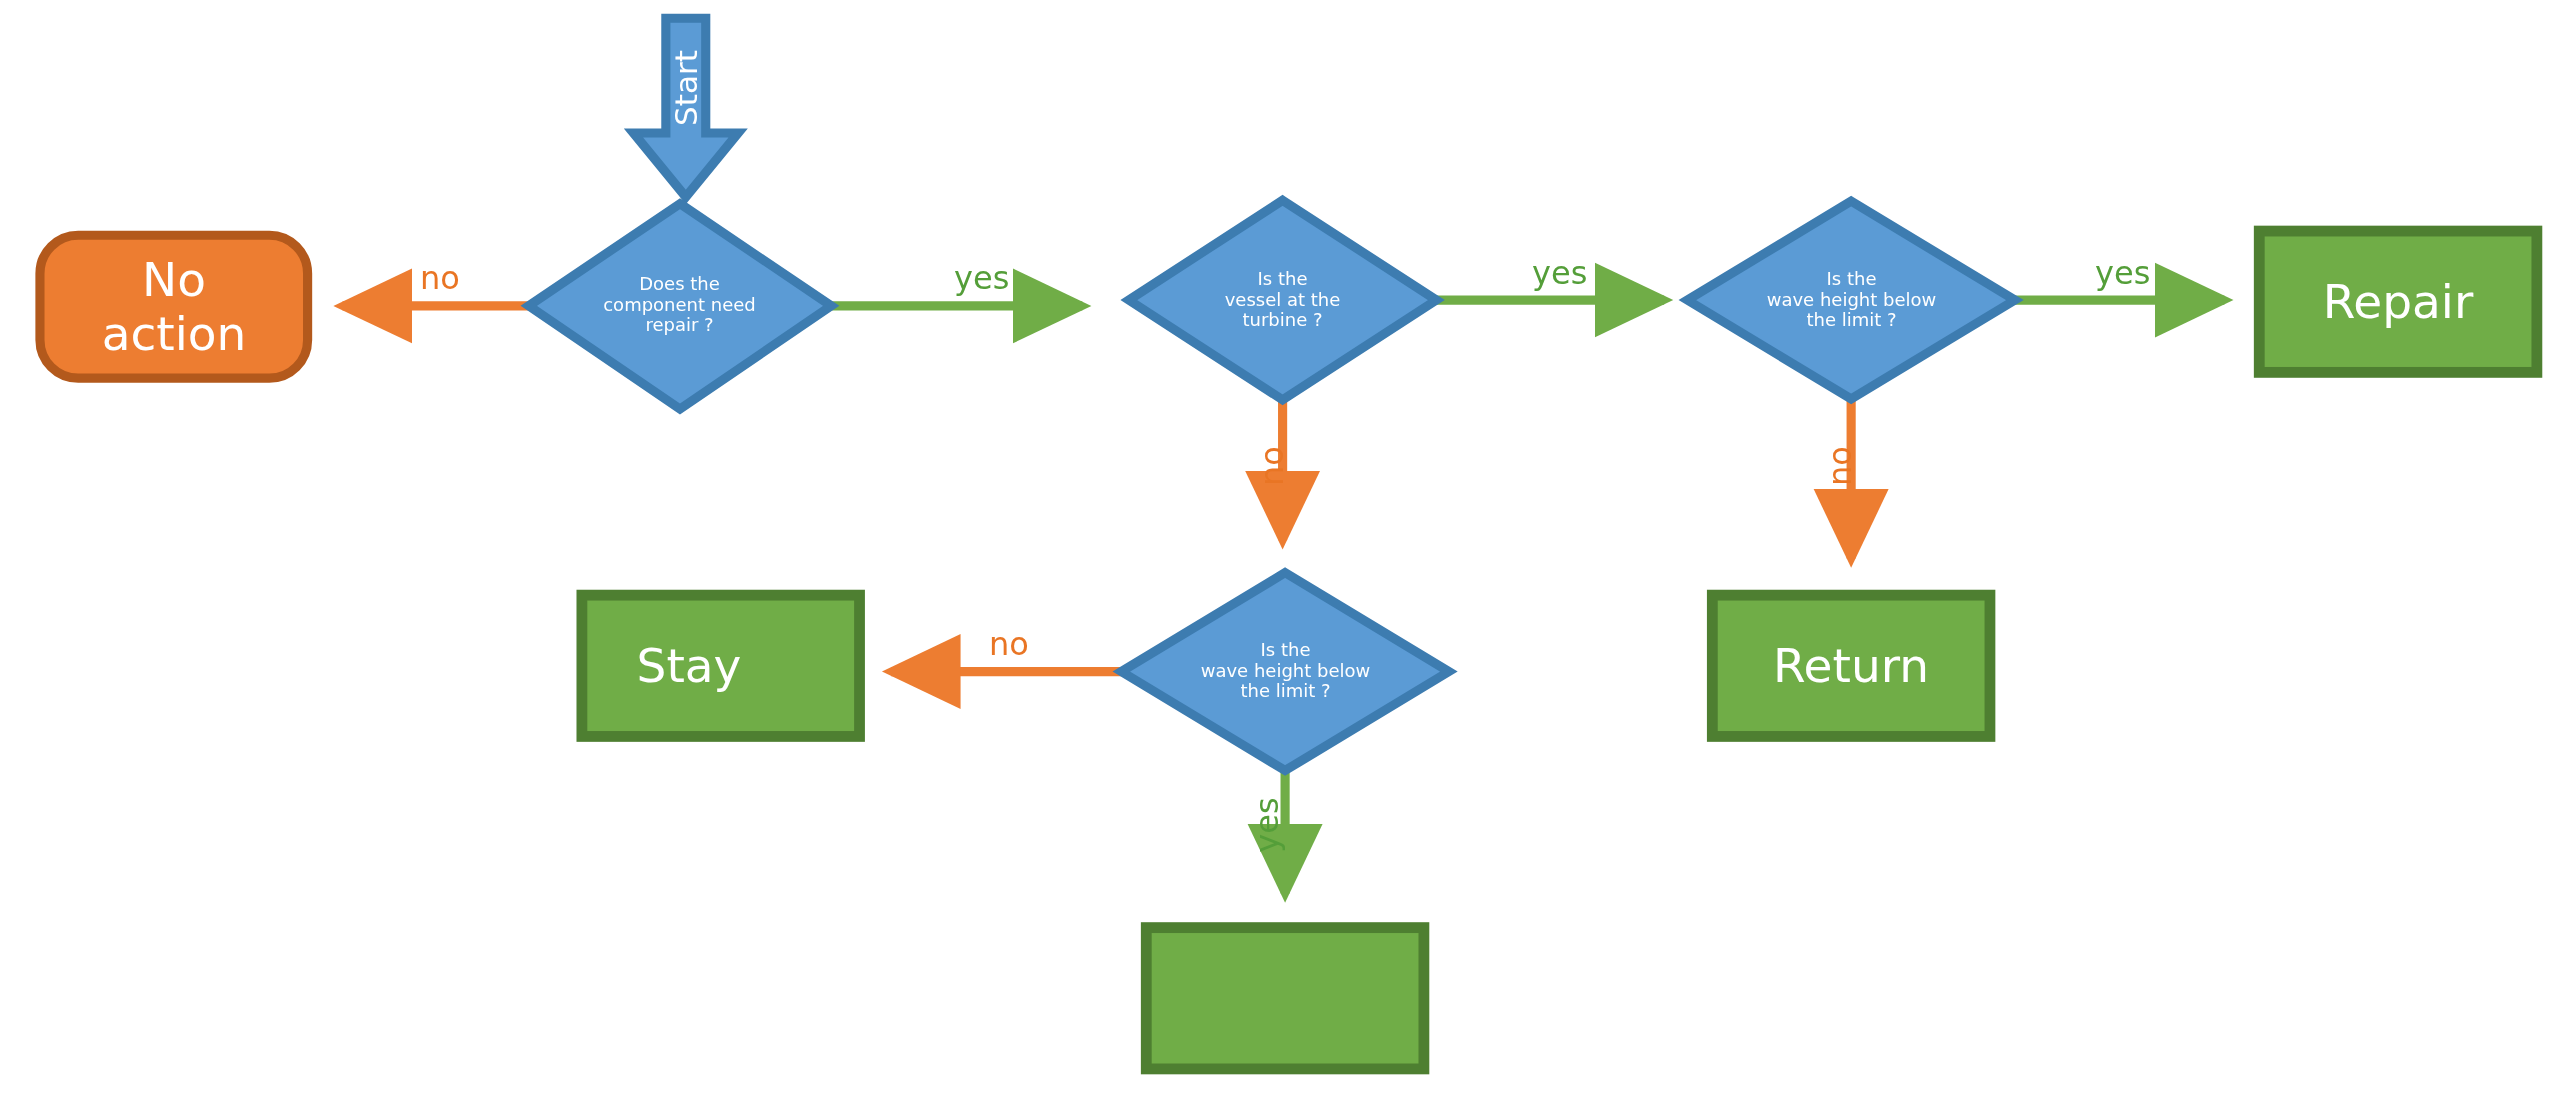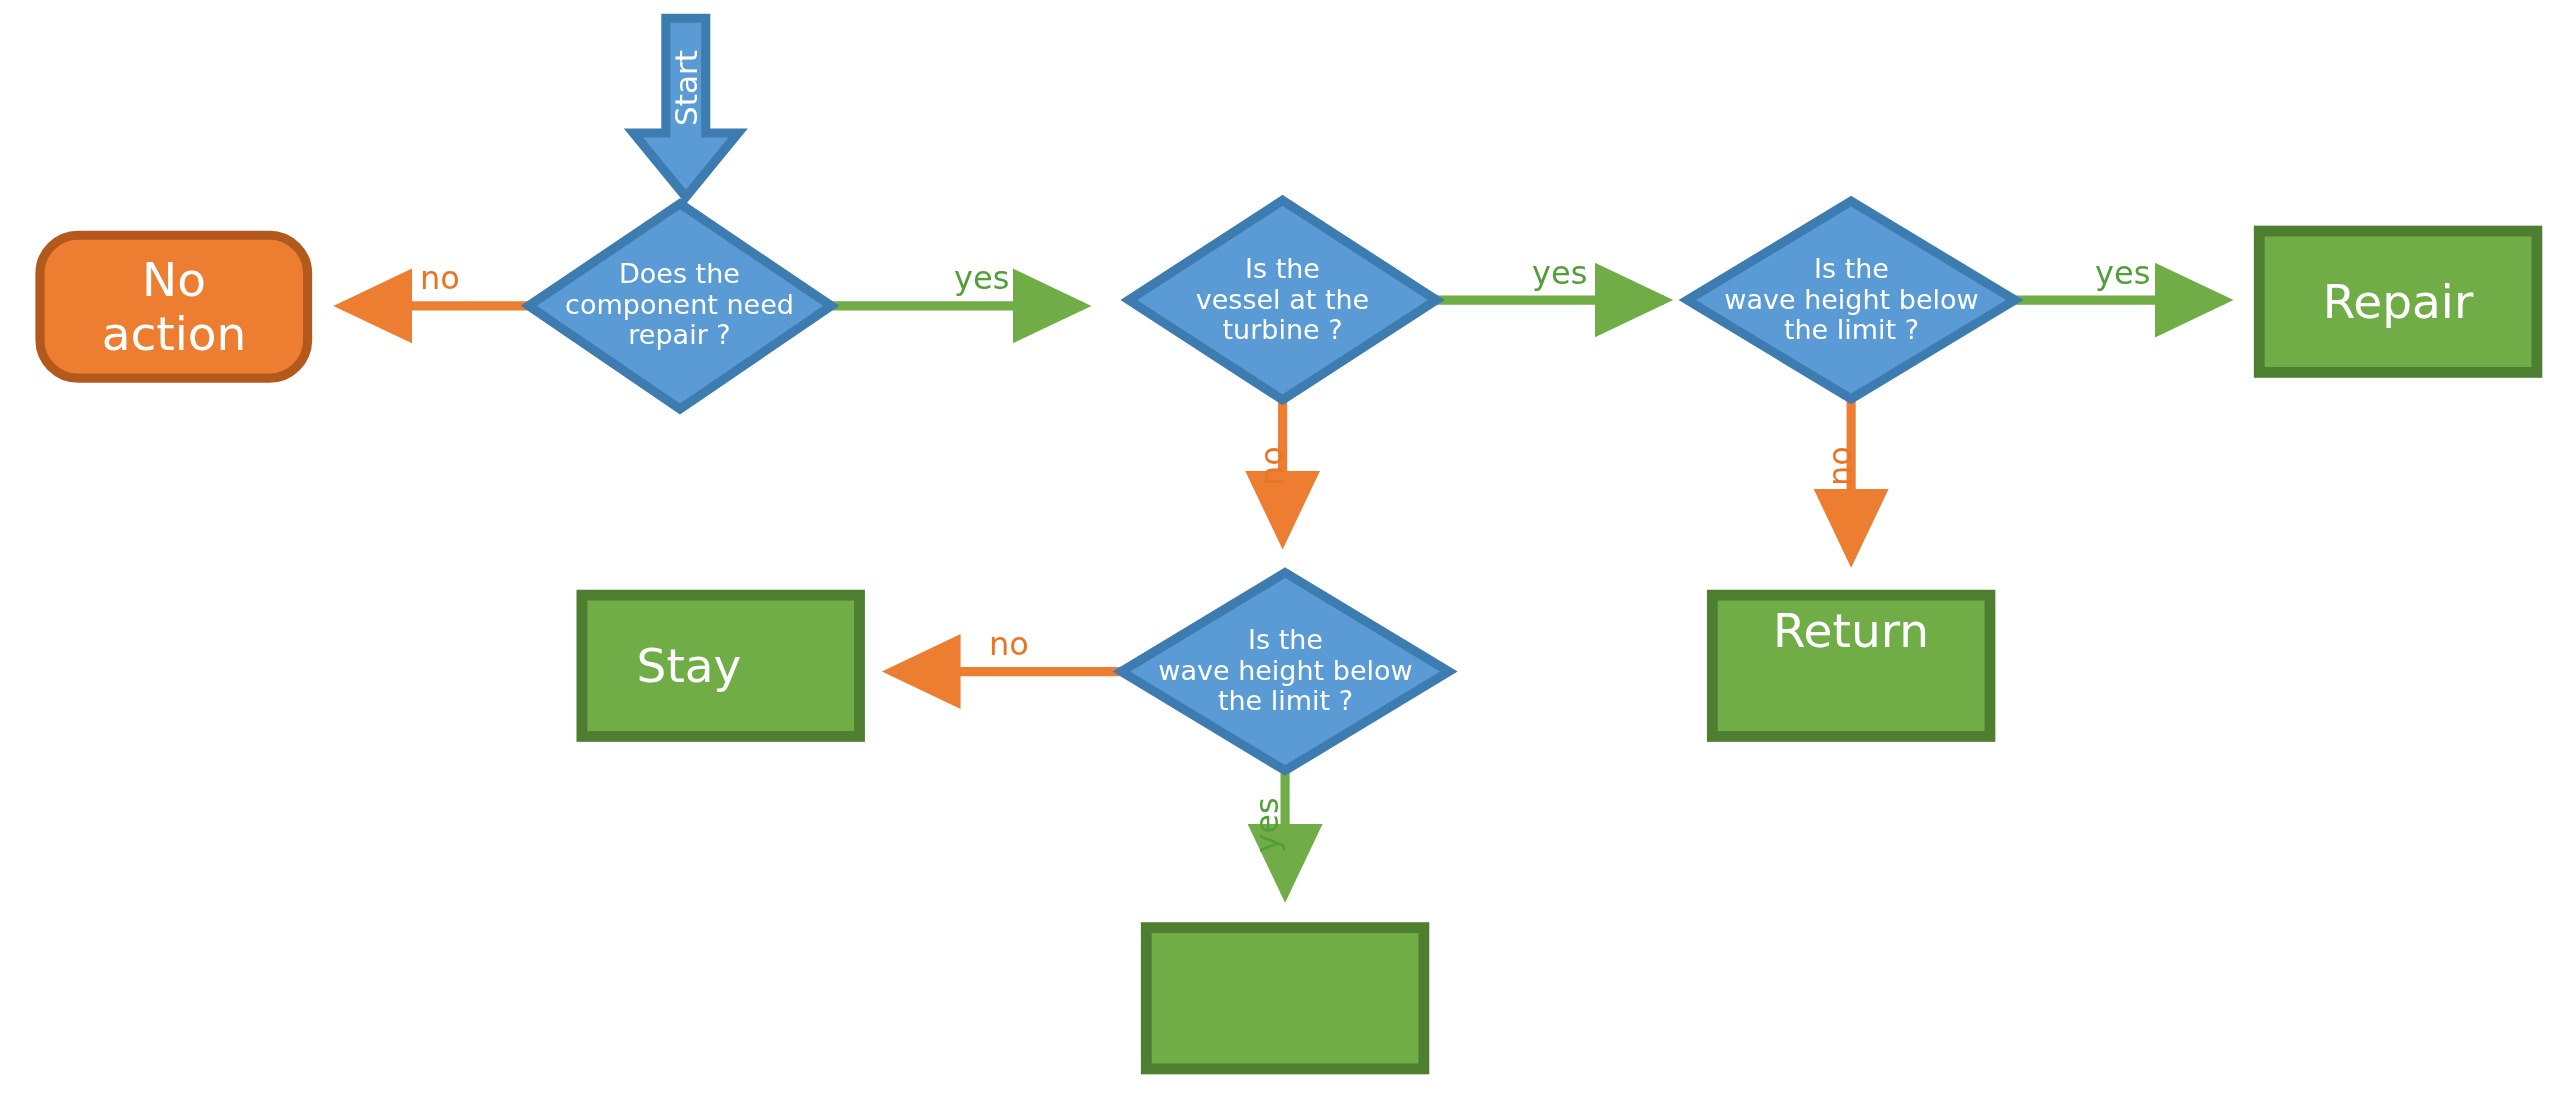--- a/index.html
+++ b/index.html
@@ -31,21 +31,21 @@
     display: flex;
     align-items: center;
     justify-content: center;
     text-align: center;
     color: #ffffff;
     line-height: 1.14;
     pointer-events: none;
     white-space: pre-line;
   }
   .decision-label {
-    font-size: 27px;
+    font-size: 18px;
   }
   .terminal-label {
     font-size: 47px;
   }
   .start-label {
     position: absolute;
     color: #ffffff;
     font-size: 31px;
     transform-origin: 50% 50%;
     transform: rotate(-90deg);
@@ -194,21 +194,21 @@
   <div class="node-label decision-label" style="left:1162px; top:244px; width:241px; height:112px;">Is the
 vessel at the
 turbine ?</div>
 
   <div class="node-label decision-label" style="left:1710px; top:244px; width:283px; height:112px;">Is the
 wave height below
 the limit ?</div>
 
   <div class="node-label terminal-label" style="left:2259px; top:231px; width:278px; height:141px;">Repair</div>
 
-  <div class="node-label terminal-label" style="left:1712px; top:560px; width:278px; height:141px;">Return</div>
+  <div class="node-label terminal-label" style="left:1712px; top:595px; width:278px; height:141px;">Return</div>
 
   <div class="node-label decision-label" style="left:1144px; top:615px; width:283px; height:112px;">Is the
 wave height below
 the limit ?</div>
 
   <div class="node-label terminal-label" style="left:550px; top:595px; width:278px; height:141px;">Stay</div>
 
 
   <div class="edge-label lbl-no" style="left:420px; top:259px;">no</div>
 

